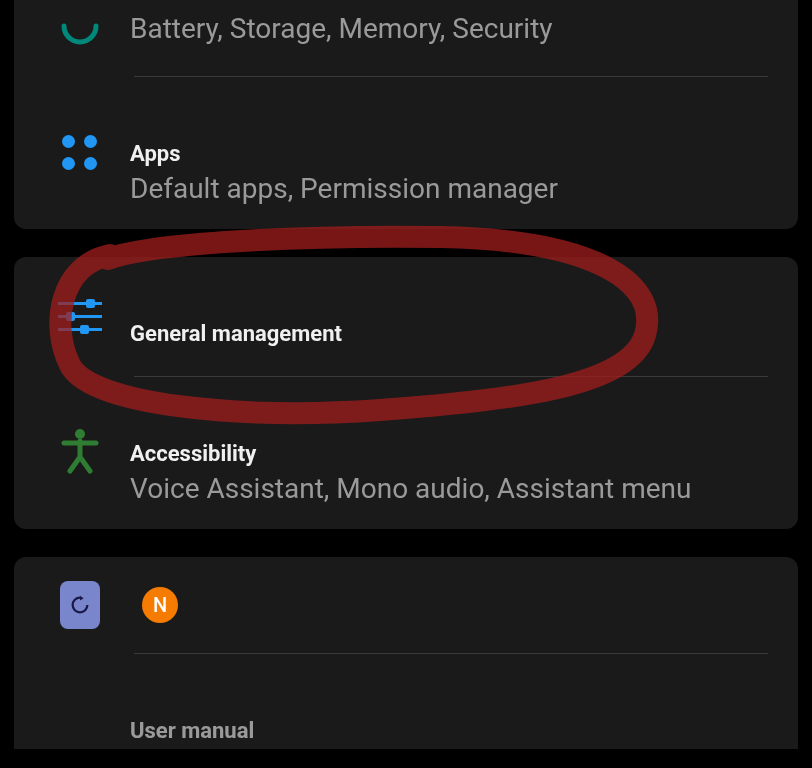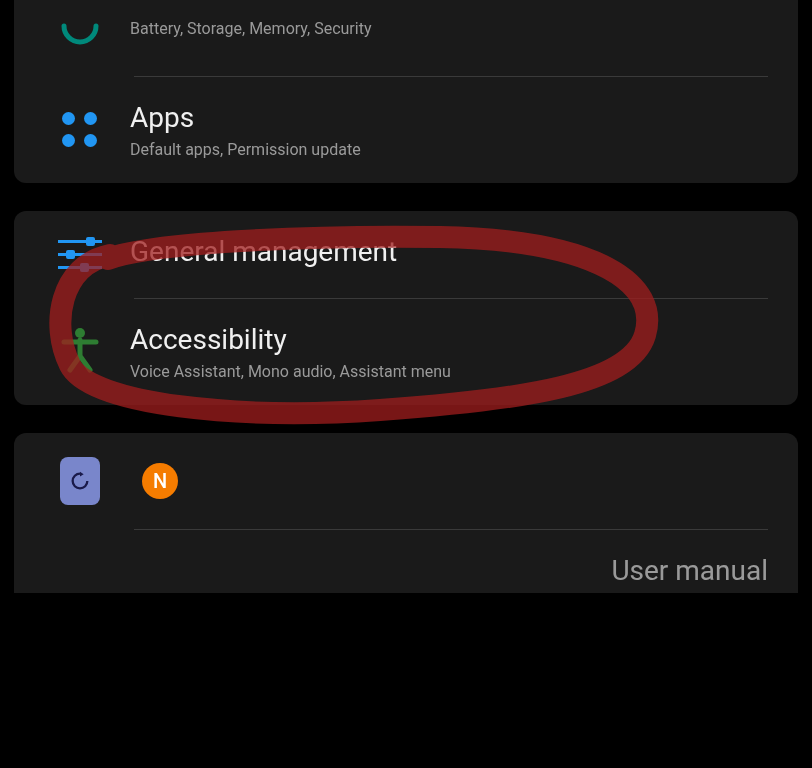--- a/index.html
+++ b/index.html
@@ -35,27 +35,28 @@
     .icon-wrap {
       width: 100px;
       display: flex;
       justify-content: center;
       align-items: center;
       flex-shrink: 0;
     }
     .txt { flex: 1; min-width: 0; }
     .title {
       color: #f0f0f0;
-      font-size: 28px;
-      font-weight: 400;
+      font-size: 22px;
+      font-weight: 700;
       margin-bottom: 6px;
+      margin-top: 40px;
     }
     .sub {
       color: #9a9a9a;
-      font-size: 16px;
+      font-size: 28px;
       font-weight: 400;
     }
     .badge {
       width: 36px;
       height: 36px;
       border-radius: 50%;
       background: #f57c00;
       color: #fff;
       display: flex;
       align-items: center;
@@ -125,21 +126,21 @@
     <div class="icon-wrap">
       <div class="apps-icon">
           <span></span>
           <span></span>
           <span></span>
           <span></span>
         </div>
     </div>
     <div class="txt">
       <div class="title">Apps</div>
-      <div class="sub">Default apps, Permission update</div>
+      <div class="sub">Default apps, Permission manager</div>
     </div>
   </div>
 </div>
 
 <div class="card card-mid">
   <div class="item">
     <div class="icon-wrap">
       <div class="sliders-icon">
         <div class="bar r1">
             <div class="knob"></div>
@@ -182,21 +183,21 @@
             <path d="M12 2 L12 7 L16 4.5 Z" fill="#1a1a4a"></path>
           </svg>
       </div>
     </div>
     <div class="badge">N</div>
   </div>
   <div class="divider"></div>
   <div class="item" style="padding-bottom:0;">
     <div class="icon-wrap"></div>
     <div class="txt">
-      <div class="title" style="opacity:.6;text-align:right;">User manual</div>
+      <div class="title" style="opacity:.6;">User manual</div>
     </div>
   </div>
 </div>
 
 <div class="annot">
   <svg viewBox="0 0 640 200">
     <path d="M 70 30
              C 20 40, 10 100, 30 140
              C 50 180, 200 195, 340 185
              C 480 175, 590 160, 605 110

